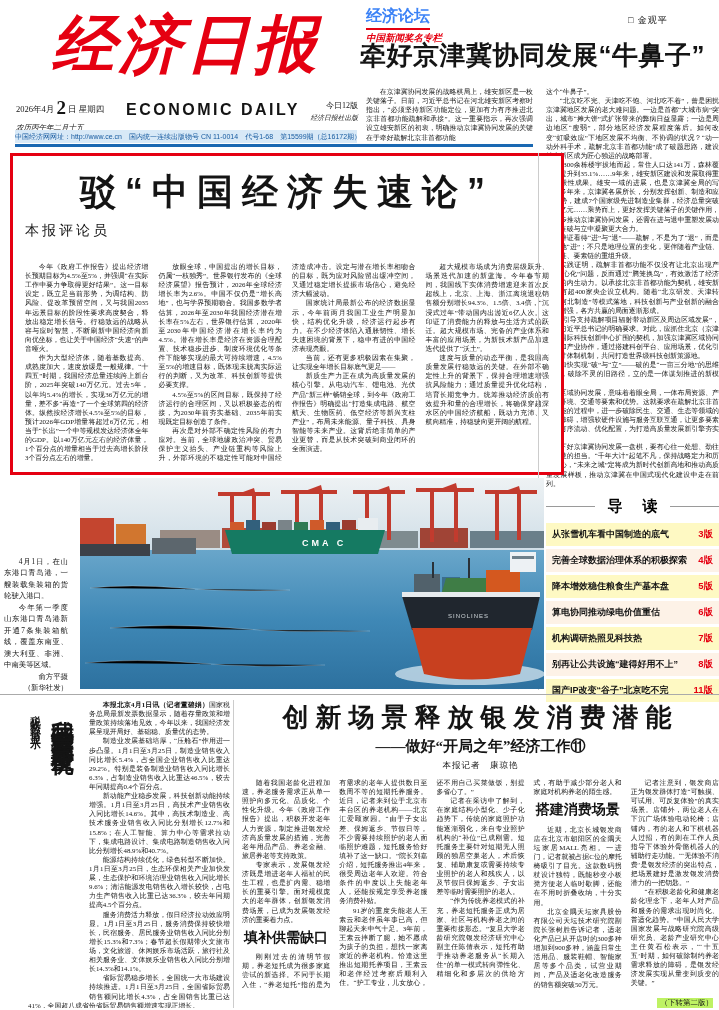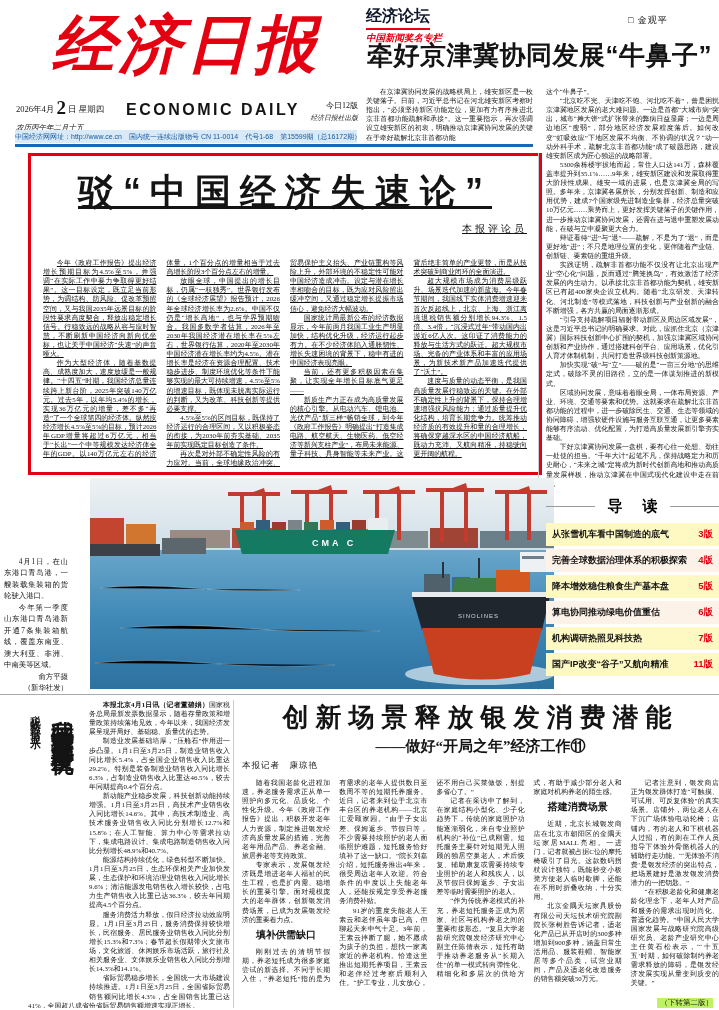--- a/index.html
+++ b/index.html
@@ -3,51 +3,51 @@
 <meta charset="utf-8">
 <style>
   html,body{margin:0;padding:0;background:#e9e9e9;}
   .page{position:relative;width:719px;height:1010px;margin:0 auto;background:#fff;overflow:hidden;
         font-family:"Liberation Serif","DejaVu Serif",serif;color:#141414;}
   .abs{position:absolute;}
   .sans{font-family:"Liberation Sans","DejaVu Sans",sans-serif;}
   .t7{font-size:6.9px;line-height:1.32;text-align:justify;}
   .t7 p{margin:0;text-indent:2em;}
   .t7 p.cont{text-indent:0;}
-  .t7 h4.sec-head{margin:5px 0;text-align:center;font-size:10px;text-indent:0;font-family:Liberation Mono, monospace;}
+  .t7 h4.sec-head{margin:5px 0;text-align:center;font-size:14px;text-indent:0;font-family:Liberation Mono, monospace;}
   
   #masthead-title{left:30px;top:0;width:312px;height:92px;font-size:63px;line-height:90px;text-align:center;
       color:#e50011;font-weight:bold;font-style:italic;letter-spacing:4px;}
   #date-block{left:16px;top:96px;width:110px;font-size:8.5px;line-height:1.3;}
   #date-day{font-size:19px;font-weight:bold;vertical-align:-2px;}
   #lunar{font-size:7.5px;font-style:italic;margin-top:2px;}
   #en-title{left:118px;top:101px;width:190px;text-align:center;font-size:16px;font-weight:bold;letter-spacing:2.5px;}
   #edition-block{left:286px;top:100px;width:72px;text-align:right;font-size:8px;line-height:1.6;}
   #publisher{font-size:6.8px;font-style:italic;}
   #infobar{left:15px;top:130px;width:342px;height:13px;background:#d8e9f7;color:#15599f;
       font-size:7px;line-height:13px;text-align:center;white-space:nowrap;overflow:hidden;}
   #blueline{left:15px;top:144px;width:518px;height:3px;background:#1a68b2;}
   
   #forum-tag{left:366px;top:6px;}
-  #forum-tag .tag-main{display:inline-block;color:#0f172a;font-size:16px;font-weight:bold;
+  #forum-tag .tag-main{display:inline-block;color:#3b82f6;font-size:16px;font-weight:bold;
       border-bottom:2px solid #e50011;padding-bottom:1px;}
   #forum-tag .tag-sub{color:#e50011;font-size:9.5px;font-weight:bold;font-style:italic;margin-top:2px;}
   #forum-author{left:628px;top:14px;font-size:9px;letter-spacing:1px;}
-  #forum-headline{left:360px;top:38px;width:359px;text-align:center;font-size:26px;font-weight:bold;letter-spacing:0.5px;}
+  #forum-headline{left:360px;top:38px;width:359px;font-size:26px;font-weight:bold;letter-spacing:0.5px;}
   #forum-colA{left:366px;top:87px;width:167px;height:57px;overflow:hidden;}
   #forum-colB{left:546px;top:87px;width:173px;height:403px;overflow:hidden;}
   
-  #lead-box{left:28px;top:153px;width:514px;height:322px;border:3px solid #e50011;box-sizing:border-box;
-      padding:4px 12px;background:#fff;text-decoration:underline;}
+  #lead-box{left:10px;top:153px;width:554px;height:322px;border:3px solid #e50011;box-sizing:border-box;
+      padding:4px 12px;background:#fff;}
   #lead-headline{text-align:center;font-size:36px;font-weight:bold;letter-spacing:9px;margin:8px 0 5px;}
-  #lead-byline{text-align:right;font-size:10px;letter-spacing:3px;margin-bottom:22px;}
+  #lead-byline{text-align:left;font-size:14px;letter-spacing:3px;margin-bottom:22px;}
   #lead-cols{column-count:4;column-gap:10px;height:218px;overflow:hidden;}
   #vline1{left:538px;top:153px;width:1px;height:537px;background:#ccc;}
   
-  #photo{left:90px;top:478px;width:464px;height:178px;}
+  #photo{left:80px;top:478px;width:464px;height:178px;}
   #photo-caption{left:4px;top:556px;width:64px;font-size:7.4px;line-height:1.55;text-align:justify;}
   #photo-caption p{margin:0;text-indent:2em;}
   #photo-caption .credit{text-align:right;text-indent:0;}
   
   #daodu{left:546px;top:497px;width:173px;}
   #daodu-head{display:flex;align-items:center;margin-bottom:7px;}
   #daodu-head .line{flex:1;height:1px;background:#9a9a9a;}
   #daodu-title{color:#000000;font-size:15px;font-weight:bold;letter-spacing:8px;padding:0 4px 0 12px;}
   .daodu-row{display:flex;justify-content:space-between;align-items:center;padding:5px 6px;
       font-size:9px;font-weight:bold;margin-bottom:3px;}
@@ -59,21 +59,21 @@
   #tax{left:28px;top:700px;width:202px;height:308px;overflow:hidden;}
   #tax-kicker{float:left;writing-mode:vertical-lr;font-size:10.5px;letter-spacing:5px;height:120px;
       margin:6px 6px 4px 0;font-weight:bold;}
   #tax-headline{float:left;writing-mode:vertical-lr;font-size:23px;font-weight:bold;letter-spacing:3px;
       height:288px;margin:2px 10px 4px 0;}
   #vline2{left:233px;top:700px;width:1px;height:308px;background:#ccc;}
   
   #silver{left:242px;top:698px;width:477px;height:312px;}
   #silver-headline{text-align:center;font-size:26px;font-weight:bold;letter-spacing:7px;margin:2px 0;font-family:Liberation Serif, serif;}
   #silver-subhead{text-align:center;font-size:15px;font-weight:bold;margin:1px 0 4px;}
-  #silver-byline{text-align:left;font-size:8.5px;letter-spacing:1px;margin-bottom:6px;}
+  #silver-byline{text-align:center;font-size:8.5px;letter-spacing:1px;margin-bottom:6px;}
   #silver-cols{column-count:5;column-gap:9px;height:212px;overflow:hidden;}
   #continued-note{position:absolute;right:6px;bottom:2px;font-size:7.5px;background:#bef264;padding-left:4px;}
 </style>
 </head>
 <body>
 
 <div class="page">
 
   <div class="abs" id="masthead-title">经济日报</div>
   <div class="abs" id="date-block">
@@ -255,22 +255,26 @@
         <span class="page-no">5版</span>
       </div>
     <div class="daodu-row even">
         <span>算电协同推动绿电价值重估</span>
         <span class="page-no">6版</span>
       </div>
     <div class="daodu-row odd">
         <span>机构调研热照见科技热</span>
         <span class="page-no">7版</span>
       </div>
+    <div class="daodu-row even">
+        <span>别再让公共设施“建得好用不上”</span>
+        <span class="page-no">8版</span>
+      </div>
     <div class="daodu-row odd">
-        <span>国产IP改变“谷子”又航向精准</span>
+        <span>国产IP改变“谷子”北京吃不完</span>
         <span class="page-no">11版</span>
       </div>
   </div>
 
   <div class="abs" id="hr-main"></div>
 
   <div class="abs" id="tax">
     <div id="tax-kicker">税收数据显示</div>
     <div class="sans" id="tax-headline">我国经济发展开局好质量优</div>
     <div class="t7" id="tax-body">

